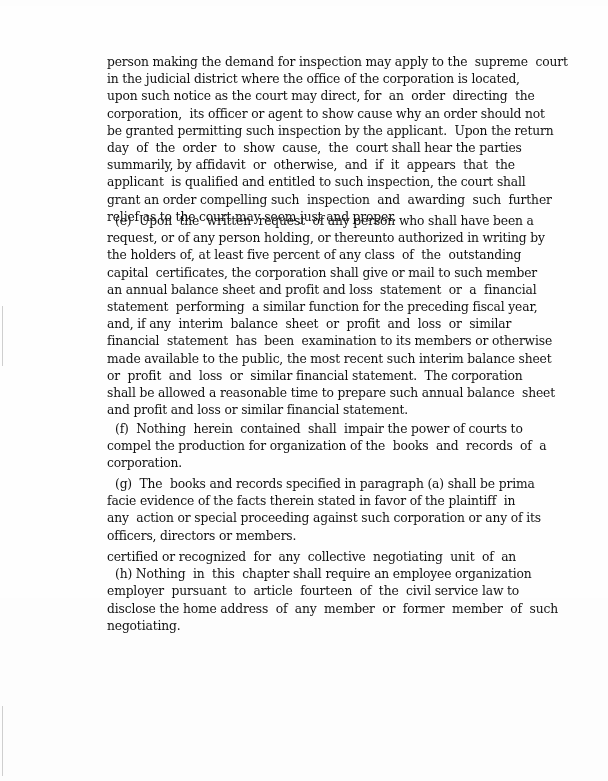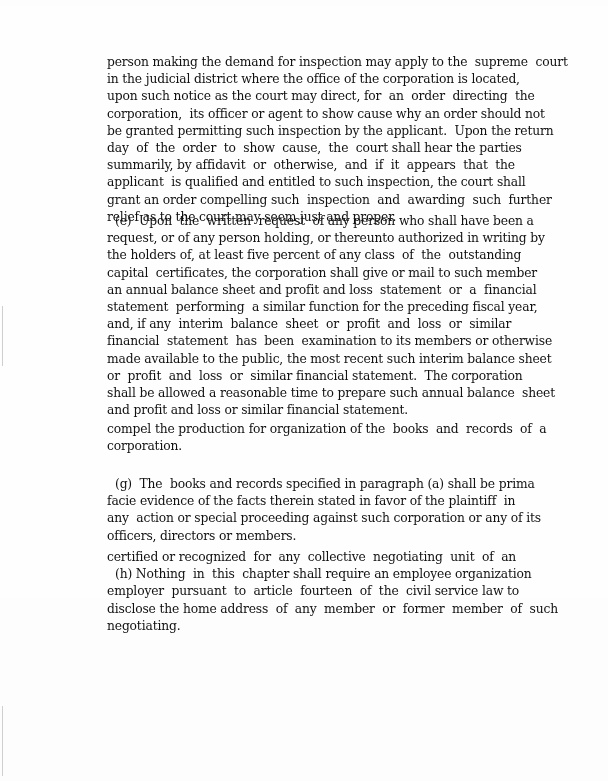--- a/index.html
+++ b/index.html
@@ -77,20 +77,21 @@
     <span class="line">statement  performing  a similar function for the preceding fiscal year,</span>
     <span class="line">and, if any  interim  balance  sheet  or  profit  and  loss  or  similar</span>
     <span class="line">financial  statement  has  been  examination to its members or otherwise</span>
     <span class="line">made available to the public, the most recent such interim balance sheet</span>
     <span class="line">or  profit  and  loss  or  similar financial statement.  The corporation</span>
     <span class="line">shall be allowed a reasonable time to prepare such annual balance  sheet</span>
     <span class="line">and profit and loss or similar financial statement.</span>
   </div>
 
   <div class="paragraph" id="p3">
+    <span class="line indent">(f)  Nothing  herein  contained  shall  impair the power of courts to</span>
     <span class="line">compel the production for organization of the  books  and  records  of  a</span>
     <span class="line">corporation.</span>
   </div>
 
   <div class="paragraph" id="p4">
     <span class="line indent">(g)  The  books and records specified in paragraph (a) shall be prima</span>
     <span class="line">facie evidence of the facts therein stated in favor of the plaintiff  in</span>
     <span class="line">any  action or special proceeding against such corporation or any of its</span>
     <span class="line">officers, directors or members.</span>
   </div>

